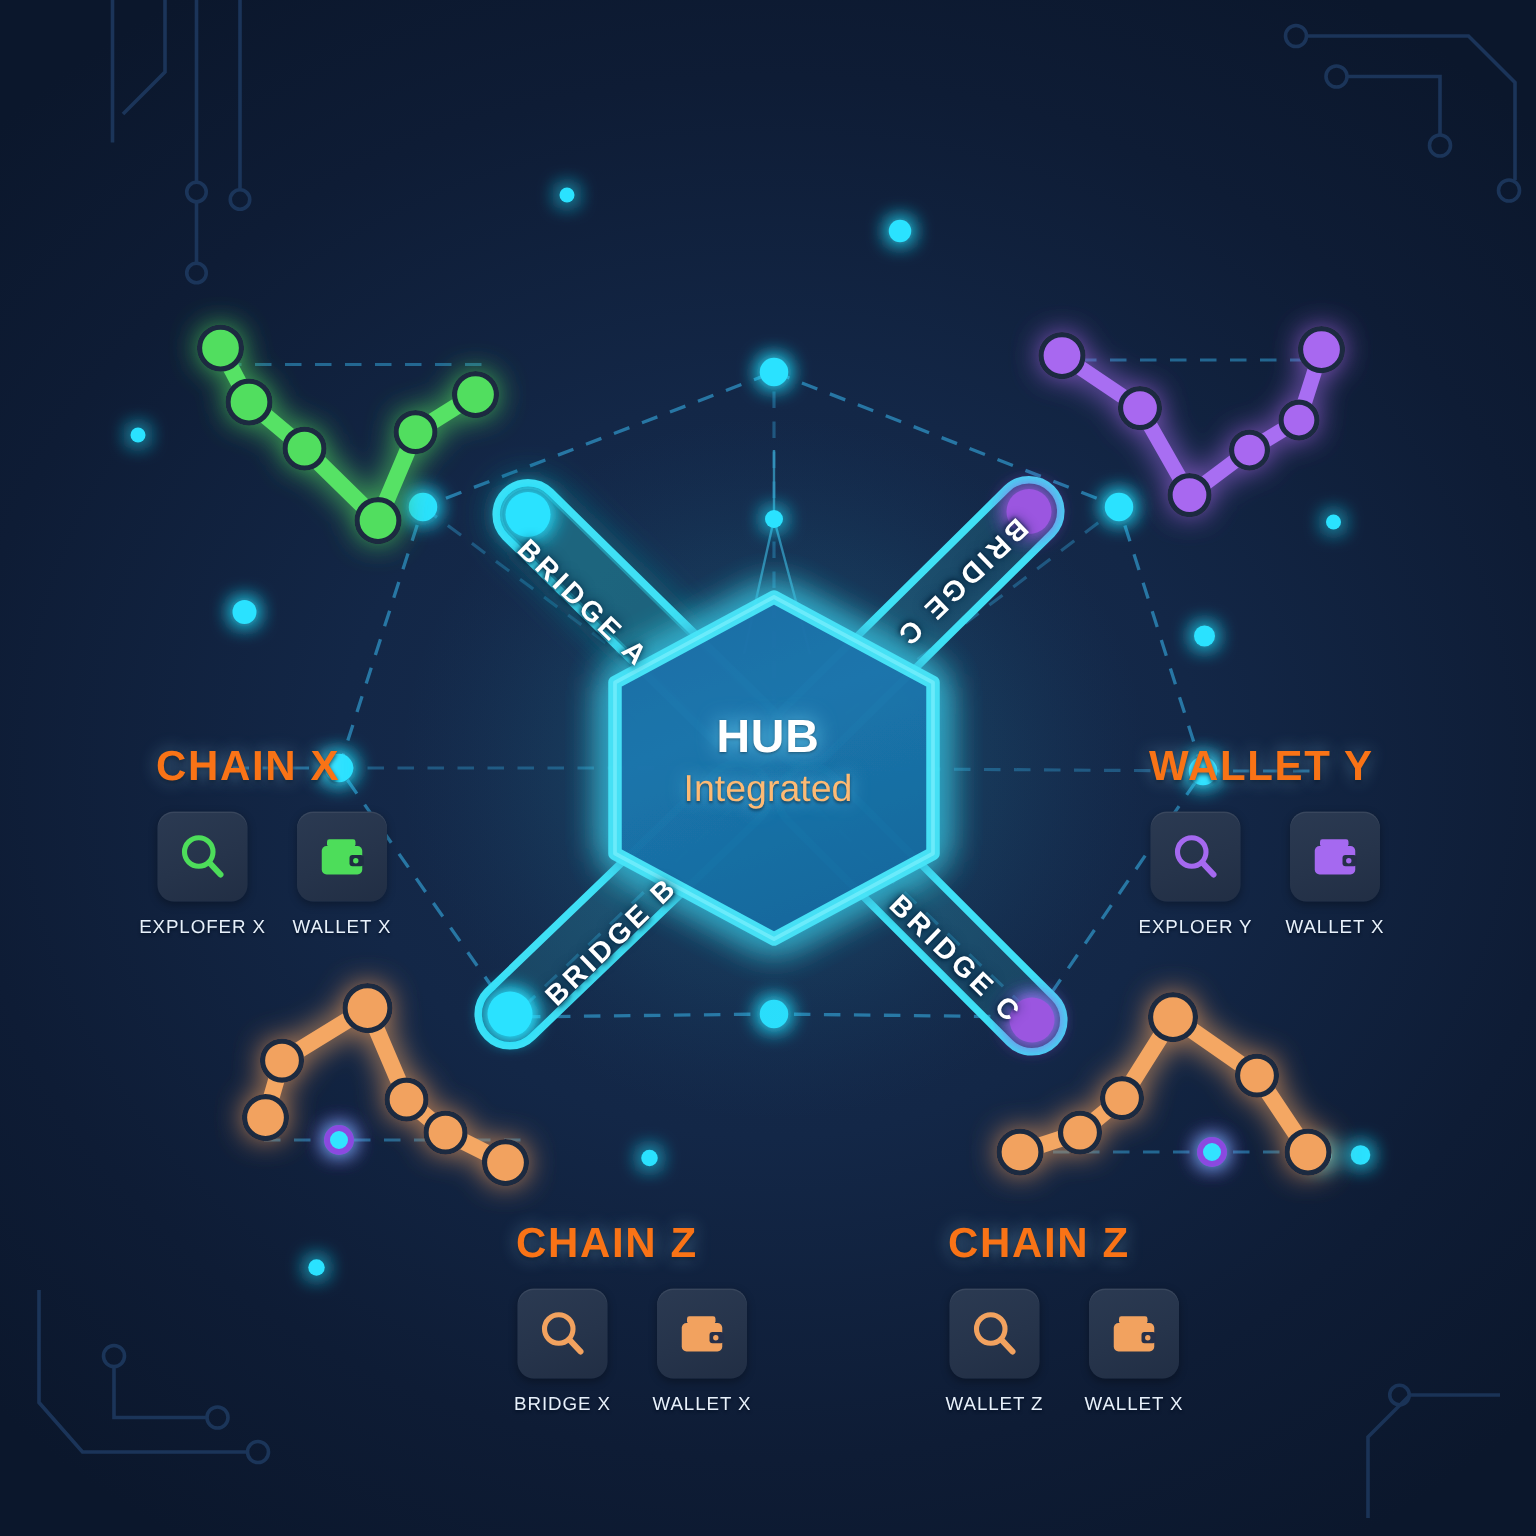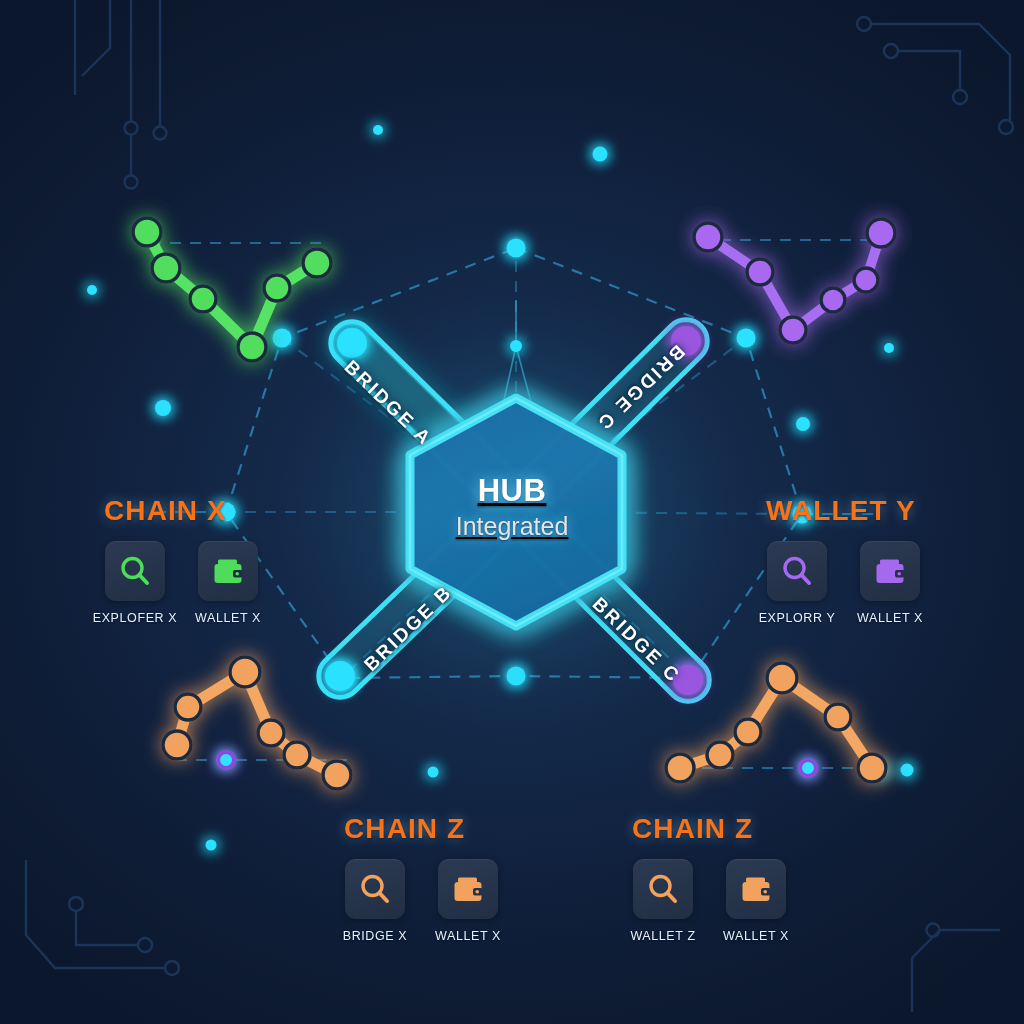--- a/index.html
+++ b/index.html
@@ -7,29 +7,29 @@
     width:1024px;height:1024px;overflow:hidden;position:relative;
     font-family:"Liberation Sans", sans-serif;
     background:radial-gradient(ellipse 70% 60% at 50% 50%, #172d4e 0%, #132747 40%, #0e1c35 75%, #0b172c 100%);
   }
   #stage{position:absolute;inset:0;width:1024px;height:1024px;}
   .svg-layer{position:absolute;inset:0;width:1024px;height:1024px;}
 
   
   .hub-text{
     position:absolute;left:50%;top:474px;transform:translateX(-50%);
-    width:320px;text-align:center;pointer-events:none;text-decoration:underline;
+    width:320px;text-align:center;pointer-events:none;
   }
   .hub-title{
     font-size:31px;font-weight:bold;color:#ffffff;letter-spacing:.5px;
     text-shadow:0 0 14px rgba(120,225,255,.85),0 1px 2px rgba(0,20,40,.7);
     line-height:1.08;
   }
   .hub-sub{
-    font-size:25px;font-weight:normal;color:#e5e5e5;line-height:1.22;margin-top:4px;
+    font-size:25px;font-weight:normal;color:#fdba74;line-height:1.22;margin-top:4px;
     text-shadow:0 0 12px rgba(110,215,255,.75),0 1px 2px rgba(0,20,40,.7);
   }
 
   
   .bridge-label{
     position:absolute;color:#ffffff;font-size:19px;font-weight:bold;
     letter-spacing:2.6px;white-space:nowrap;pointer-events:none;
     text-shadow:0 0 8px rgba(0,40,70,.95),0 1px 3px rgba(0,25,50,.9);
   }
 
@@ -344,21 +344,21 @@
   <div class="chain-group g-right">
     <div class="chain-title">WALLET Y</div>
     <div class="tool-row">
       <div class="tool">
         <div class="tool-box">
           <svg class="tool-icon" viewBox="0 0 34 34">
             <circle cx="14.5" cy="14" r="9.5" fill="none" stroke="#a569f0" stroke-width="3.4"></circle>
             <line x1="21.5" y1="21" x2="29" y2="29" stroke="#a569f0" stroke-width="4" stroke-linecap="round"></line>
           </svg>
         </div>
-        <div class="tool-label">EXPLORR Y</div>
+        <div class="tool-label">EXPLOER Y</div>
       </div>
       <div class="tool">
         <div class="tool-box">
           <svg class="tool-icon" viewBox="0 0 34 34">
             <rect x="7" y="5.5" width="19" height="5" rx="1.6" fill="#a569f0"></rect>
             <rect x="3.5" y="10" width="27" height="19" rx="3.2" fill="#a569f0"></rect>
             <rect x="22" y="16" width="9.5" height="7.5" rx="2" fill="#26304a"></rect>
             <circle cx="26.2" cy="19.8" r="1.8" fill="#a569f0"></circle>
           </svg>
         </div>

